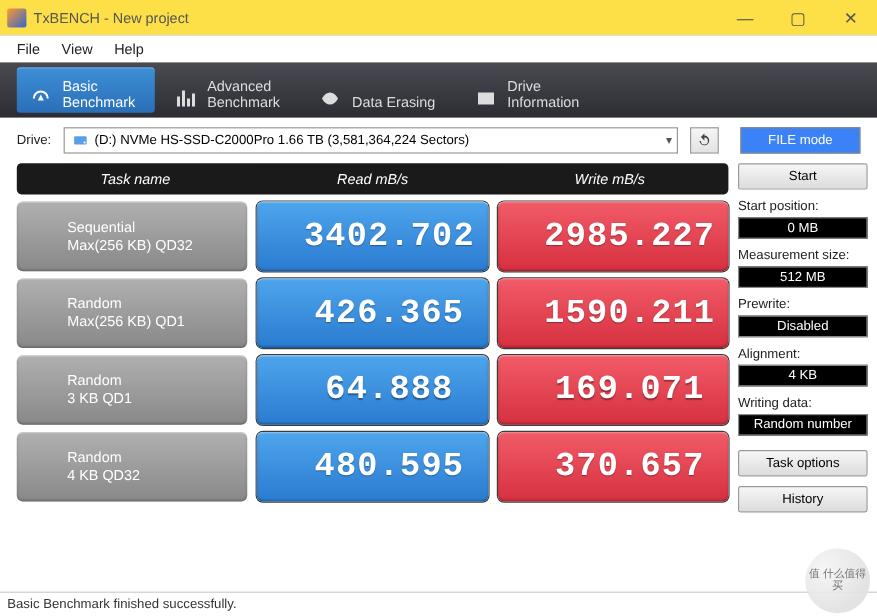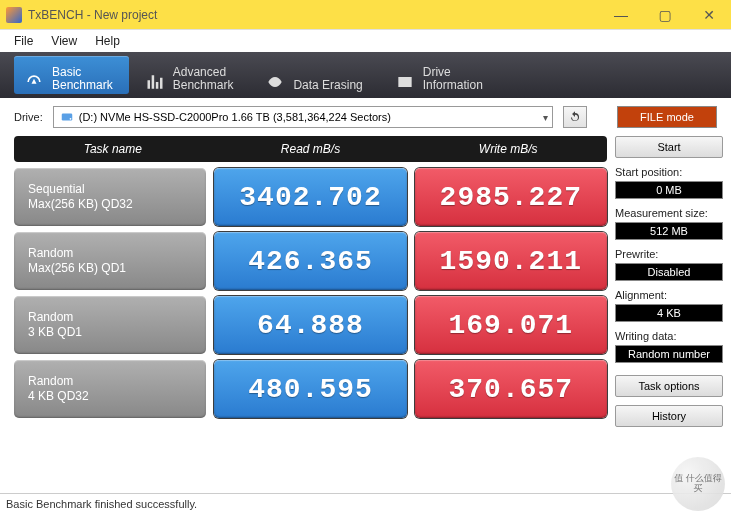--- a/index.html
+++ b/index.html
@@ -18,29 +18,29 @@
 .tool.active { background: linear-gradient(#3d8fd6,#2a6fb8); box-shadow: inset 0 1px 0 rgba(255,255,255,.25); }
 .tool svg { fill: #ddd; width: 20px; height: 20px; }
 .tool.active svg { fill: #fff; }
 .tool.active span { color: #fff; }
 
 .drivebar { height: 38px; display: flex; align-items: center; padding: 6px 14px; gap: 10px; }
 .drivebar .lbl { font-size: 11px; color: #222; }
 .drivesel { flex: 1; height: 22px; border: 1px solid #999; background: #fff; display: flex; align-items: center; padding: 0 6px; gap: 5px; font-size: 11px; position: relative; }
 .drivesel .chev { position: absolute; right: 4px; color: #555; font-size: 10px; }
 .rfrsh { width: 24px; height: 22px; border: 1px solid #999; background: linear-gradient(#f6f6f6,#e2e2e2); display: flex; align-items: center; justify-content: center; cursor: pointer; }
-.fmode { width: 100px; height: 22px; background: #c2410c; color: #fff; display: flex; align-items: center; justify-content: center; font-size: 11px; border: 1px solid #888; cursor: pointer; margin-left: 20px; }
+.fmode { width: 100px; height: 22px; background: #3b82f6; color: #fff; display: flex; align-items: center; justify-content: center; font-size: 11px; border: 1px solid #888; cursor: pointer; margin-left: 8px; }
 
 .content { display: flex; padding: 0 8px 0 14px; gap: 8px; }
 .left { flex: 1; display: flex; flex-direction: column; gap: 6px; }
 .headers { height: 26px; background: #1a1a1a; border-radius: 4px; display: flex; align-items: center; }
 .headers div { flex: 1; text-align: center; color: #fff; font-size: 12px; font-style: italic; font-weight: 500; }
 
 .row { display: flex; gap: 8px; }
-.cell { flex: 1; height: 58px; border-radius: 5px; display: flex; flex-direction: column; align-items: center; justify-content: center; position: relative; }
+.cell { flex: 1; height: 58px; border-radius: 5px; display: flex; flex-direction: column; align-items: center; justify-content: center; position: relative; padding-left: 28px; }
 .cell.task { background: linear-gradient(#b0b0b0,#888); box-shadow: inset 0 1px 1px rgba(255,255,255,.4), inset 0 -1px 2px rgba(0,0,0,.3); }
 .cell.task .nm { color: #fff; font-size: 12px; font-weight: 500; text-align: left; width: 100%; padding-left: 14px; line-height: 1.25; }
 .cell.read { background: linear-gradient(#4ea5ec,#2a7bd0); box-shadow: inset 0 1px 1px rgba(255,255,255,.35), inset 0 -1px 2px rgba(0,0,0,.35), 0 0 0 1px #3d3d3d; }
 .cell.write { background: linear-gradient(#f25b68,#d6303f); box-shadow: inset 0 1px 1px rgba(255,255,255,.3), inset 0 -1px 2px rgba(0,0,0,.35), 0 0 0 1px #3d3d3d; }
 .cell .val { color: #fff; font-family: "Courier New", monospace; font-weight: bold; font-size: 28px; letter-spacing: 1px; text-shadow: 0 1px 1px rgba(0,0,0,.35); }
 
 .side { width: 108px; display: flex; flex-direction: column; gap: 3px; }
 .btn { height: 22px; border: 1px solid #9a9a9a; background: linear-gradient(#f6f6f6,#dcdcdc); display: flex; align-items: center; justify-content: center; font-size: 11px; cursor: pointer; border-radius: 2px; }
 .slbl { font-size: 11px; color: #222; margin-top: 5px; }
 .sval { height: 18px; background: #000; color: #fff; display: flex; align-items: center; justify-content: center; font-size: 11px; border: 1px solid #888; }

